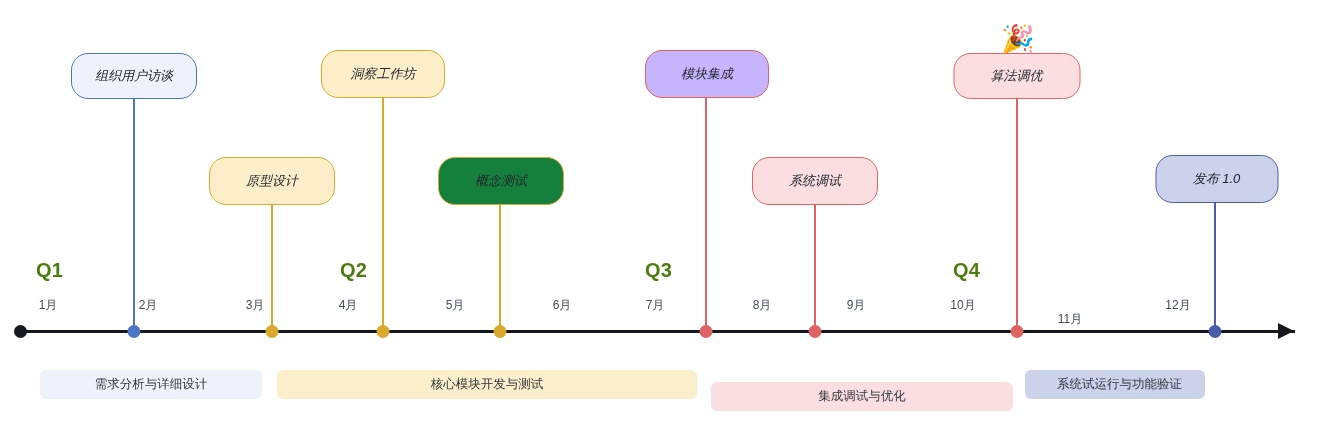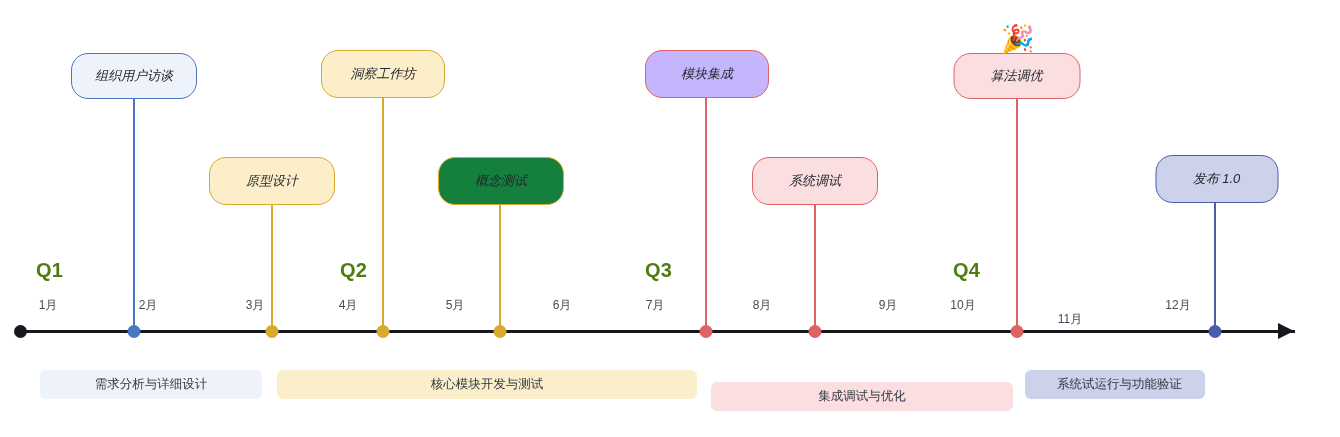--- a/index.html
+++ b/index.html
@@ -142,21 +142,21 @@
 
   <div id="month-layer">
       <div class="month-label" style="left: 48px;">1月</div>
       <div class="month-label" style="left: 148px;">2月</div>
       <div class="month-label" style="left: 255px;">3月</div>
       <div class="month-label" style="left: 348px;">4月</div>
       <div class="month-label" style="left: 455px;">5月</div>
       <div class="month-label" style="left: 562px;">6月</div>
       <div class="month-label" style="left: 655px;">7月</div>
       <div class="month-label" style="left: 762px;">8月</div>
-      <div class="month-label" style="left: 856px; margin-left: 32px;">9月</div>
+      <div class="month-label" style="left: 856px;">9月</div>
       <div class="month-label" style="left: 963px;">10月</div>
       <div class="month-label" style="left: 1070px; margin-top: 14px;">11月</div>
       <div class="month-label" style="left: 1178px;">12月</div>
     </div>
 
   <div id="milestone-layer">
       <div class="milestone-connector" style="left: 134px; top: 99px; height: 227px; background: rgb(74, 119, 196);"></div>
       <div class="milestone-dot" style="left: 134px; background: rgb(74, 119, 196);"></div>
       <div class="milestone-box" style="left: 134px; top: 53px; width: 126px; height: 46px; border-color: rgb(74, 119, 196); background: rgb(238, 242, 251);">组织用户访谈</div>
       <div class="milestone-connector" style="left: 272px; top: 205px; height: 123px; background: rgb(217, 169, 46);"></div>

